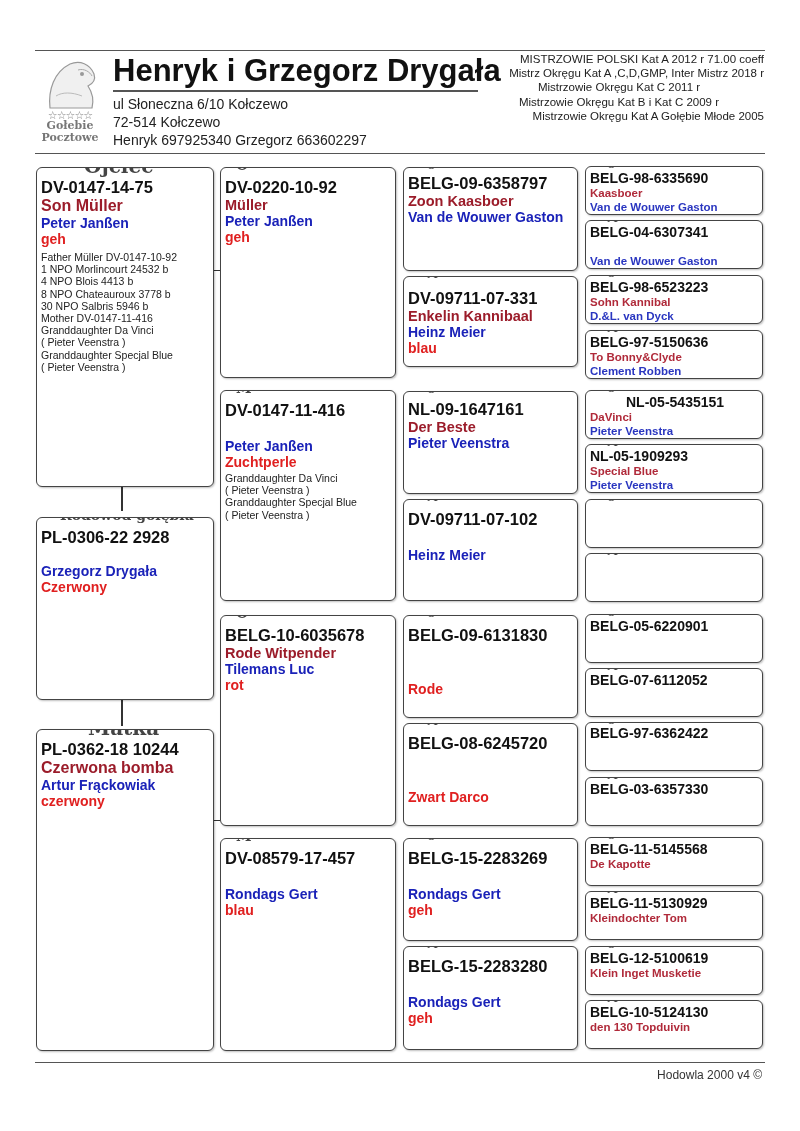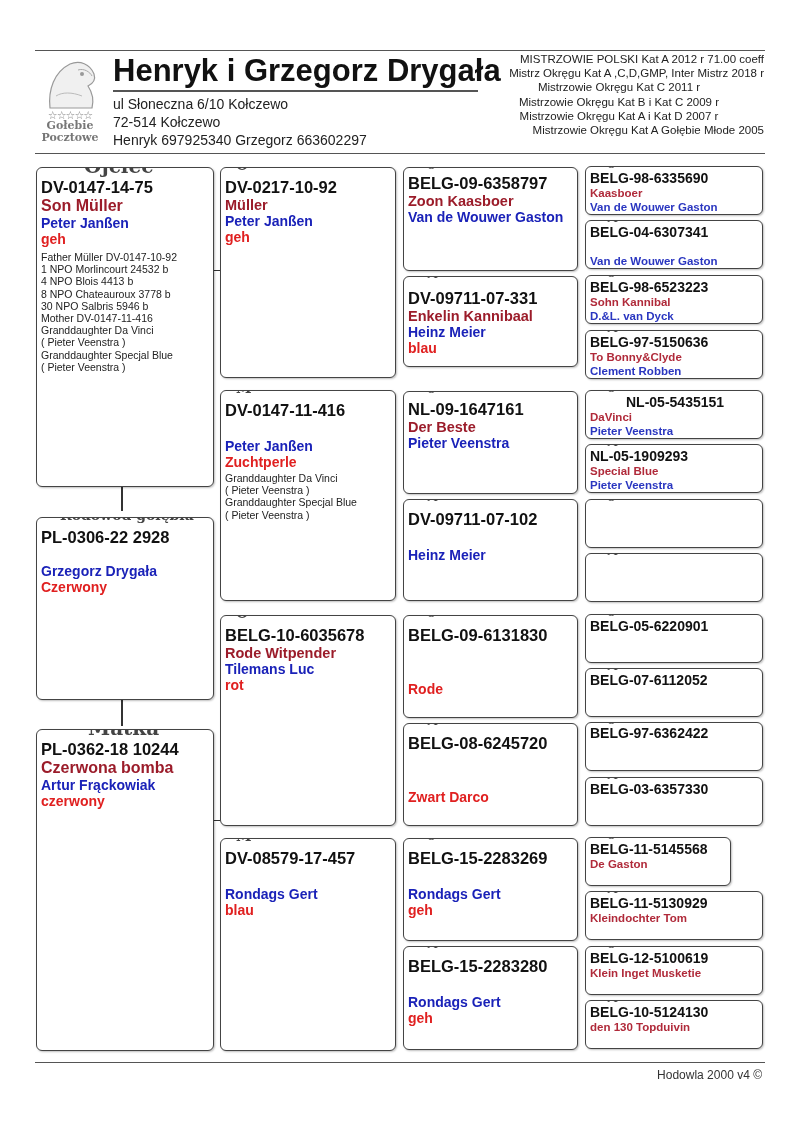--- a/index.html
+++ b/index.html
@@ -49,21 +49,20 @@
 <div class="title">Henryk i Grzegorz Drygała</div>
 <div class="title-underline"></div>
 <div class="addr" style="top:96px;">ul Słoneczna 6/10 Kołczewo</div>
 <div class="addr" style="top:114px;">72-514 Kołczewo</div>
 <div class="addr" style="top:132px;">Henryk 697925340 Grzegorz 663602297</div>
 <div class="honors">
   <div class="r">MISTRZOWIE POLSKI Kat A  2012 r 71.00 coeff</div>
   <div class="r">Mistrz Okręgu Kat A ,C,D,GMP, Inter Mistrz 2018 r</div>
   <div>Mistrzowie Okręgu Kat C 2011 r</div>
   <div>Mistrzowie Okręgu Kat B i Kat C 2009 r</div>
-  <div>Mistrzowie Okręgu Kat A i Kat D 2007 r</div>
   <div class="r">Mistrzowie Okręgu Kat A Gołębie Młode 2005</div>
 </div>
 <div class="rule" style="top:153px;"></div>
 
 <div class="line" style="left:121px; top:487px; width:2px; height:24px;"></div>
 <div class="line" style="left:121px; top:700px; width:2px; height:26px;"></div>
 <div class="line" style="left:210px; top:270px; width:10px; height:1px;"></div>
 <div class="line" style="left:210px; top:820px; width:10px; height:1px;"></div>
 
 <div class="box" style="left:36px; top:167px; width:178px; height:320px;">
@@ -97,21 +96,21 @@
 <div class="box" style="left:36px; top:729px; width:178px; height:322px;">
   <span class="legend lg-big" style="left:48px;">Matka</span>
   <div class="ring ring-l" style="margin-top:8px;">PL-0362-18  10244</div>
   <div class="nm" style="font-size:16px;">Czerwona bomba</div>
   <div class="own" style="font-size:14px;">Artur Frąckowiak</div>
   <div class="col" style="font-size:14px; margin-bottom:3px;">czerwony</div>
 </div>
 
 <div class="box" style="left:220px; top:167px; width:176px; height:211px;">
   <span class="legend lg-mid" style="left:12px;">O</span>
-  <div class="ring ring-l" style="margin-top:8px;">DV-0217-10-92</div>
+  <div class="ring ring-l" style="margin-top:8px;">DV-0220-10-92</div>
   <div class="nm" style="font-size:14.5px;">Müller</div>
   <div class="own" style="font-size:14px;">Peter Janßen</div>
   <div class="col" style="font-size:14px; margin-bottom:3px;">geh</div>
 </div>
 <div class="box" style="left:220px; top:390px; width:176px; height:211px;">
   <span class="legend lg-mid" style="left:12px;">M</span>
   <div class="ring ring-l" style="margin-top:8px;">DV-0147-11-416</div>
   <div class="nm" style="font-size:14.5px; height:18px;"></div>
   <div class="own" style="font-size:14px;">Peter Janßen</div>
   <div class="col" style="font-size:14px; margin-bottom:2px;">Zuchtperle</div>
@@ -258,24 +257,24 @@
       <div class="ring ring-s" style="margin-top: 2px; height: 17px;">BELG-97-6362422</div>
       <div class="nm" style="font-size: 11.5px; height: 14px; color: rgb(176, 42, 58);"></div>
       <div class="own" style="font-size: 11.5px; color: rgb(42, 54, 192);"></div>
     </div>
     <div class="box" style="left: 585px; top: 777px; width: 178px; height: 49px; padding: 1px 4px;">
       <span class="legend lg-sm" style="left: 18px;">M</span>
       <div class="ring ring-s" style="margin-top: 2px; height: 17px;">BELG-03-6357330</div>
       <div class="nm" style="font-size: 11.5px; height: 14px; color: rgb(176, 42, 58);"></div>
       <div class="own" style="font-size: 11.5px; color: rgb(42, 54, 192);"></div>
     </div>
-    <div class="box" style="left: 585px; top: 837px; width: 146px; height: 49px; padding: 1px 4px;">
+    <div class="box" style="left: 585px; top: 837px; width: 178px; height: 49px; padding: 1px 4px;">
       <span class="legend lg-sm" style="left: 18px;">O</span>
       <div class="ring ring-s" style="margin-top: 2px; height: 17px;">BELG-11-5145568</div>
-      <div class="nm" style="font-size: 11.5px; height: 14px; color: rgb(176, 42, 58);">De Gaston</div>
+      <div class="nm" style="font-size: 11.5px; height: 14px; color: rgb(176, 42, 58);">De Kapotte</div>
       <div class="own" style="font-size: 11.5px; color: rgb(42, 54, 192);"></div>
     </div>
     <div class="box" style="left: 585px; top: 891px; width: 178px; height: 49px; padding: 1px 4px;">
       <span class="legend lg-sm" style="left: 18px;">M</span>
       <div class="ring ring-s" style="margin-top: 2px; height: 17px;">BELG-11-5130929</div>
       <div class="nm" style="font-size: 11.5px; height: 14px; color: rgb(176, 42, 58);">Kleindochter Tom</div>
       <div class="own" style="font-size: 11.5px; color: rgb(42, 54, 192);"></div>
     </div>
     <div class="box" style="left: 585px; top: 946px; width: 178px; height: 49px; padding: 1px 4px;">
       <span class="legend lg-sm" style="left: 18px;">O</span>

